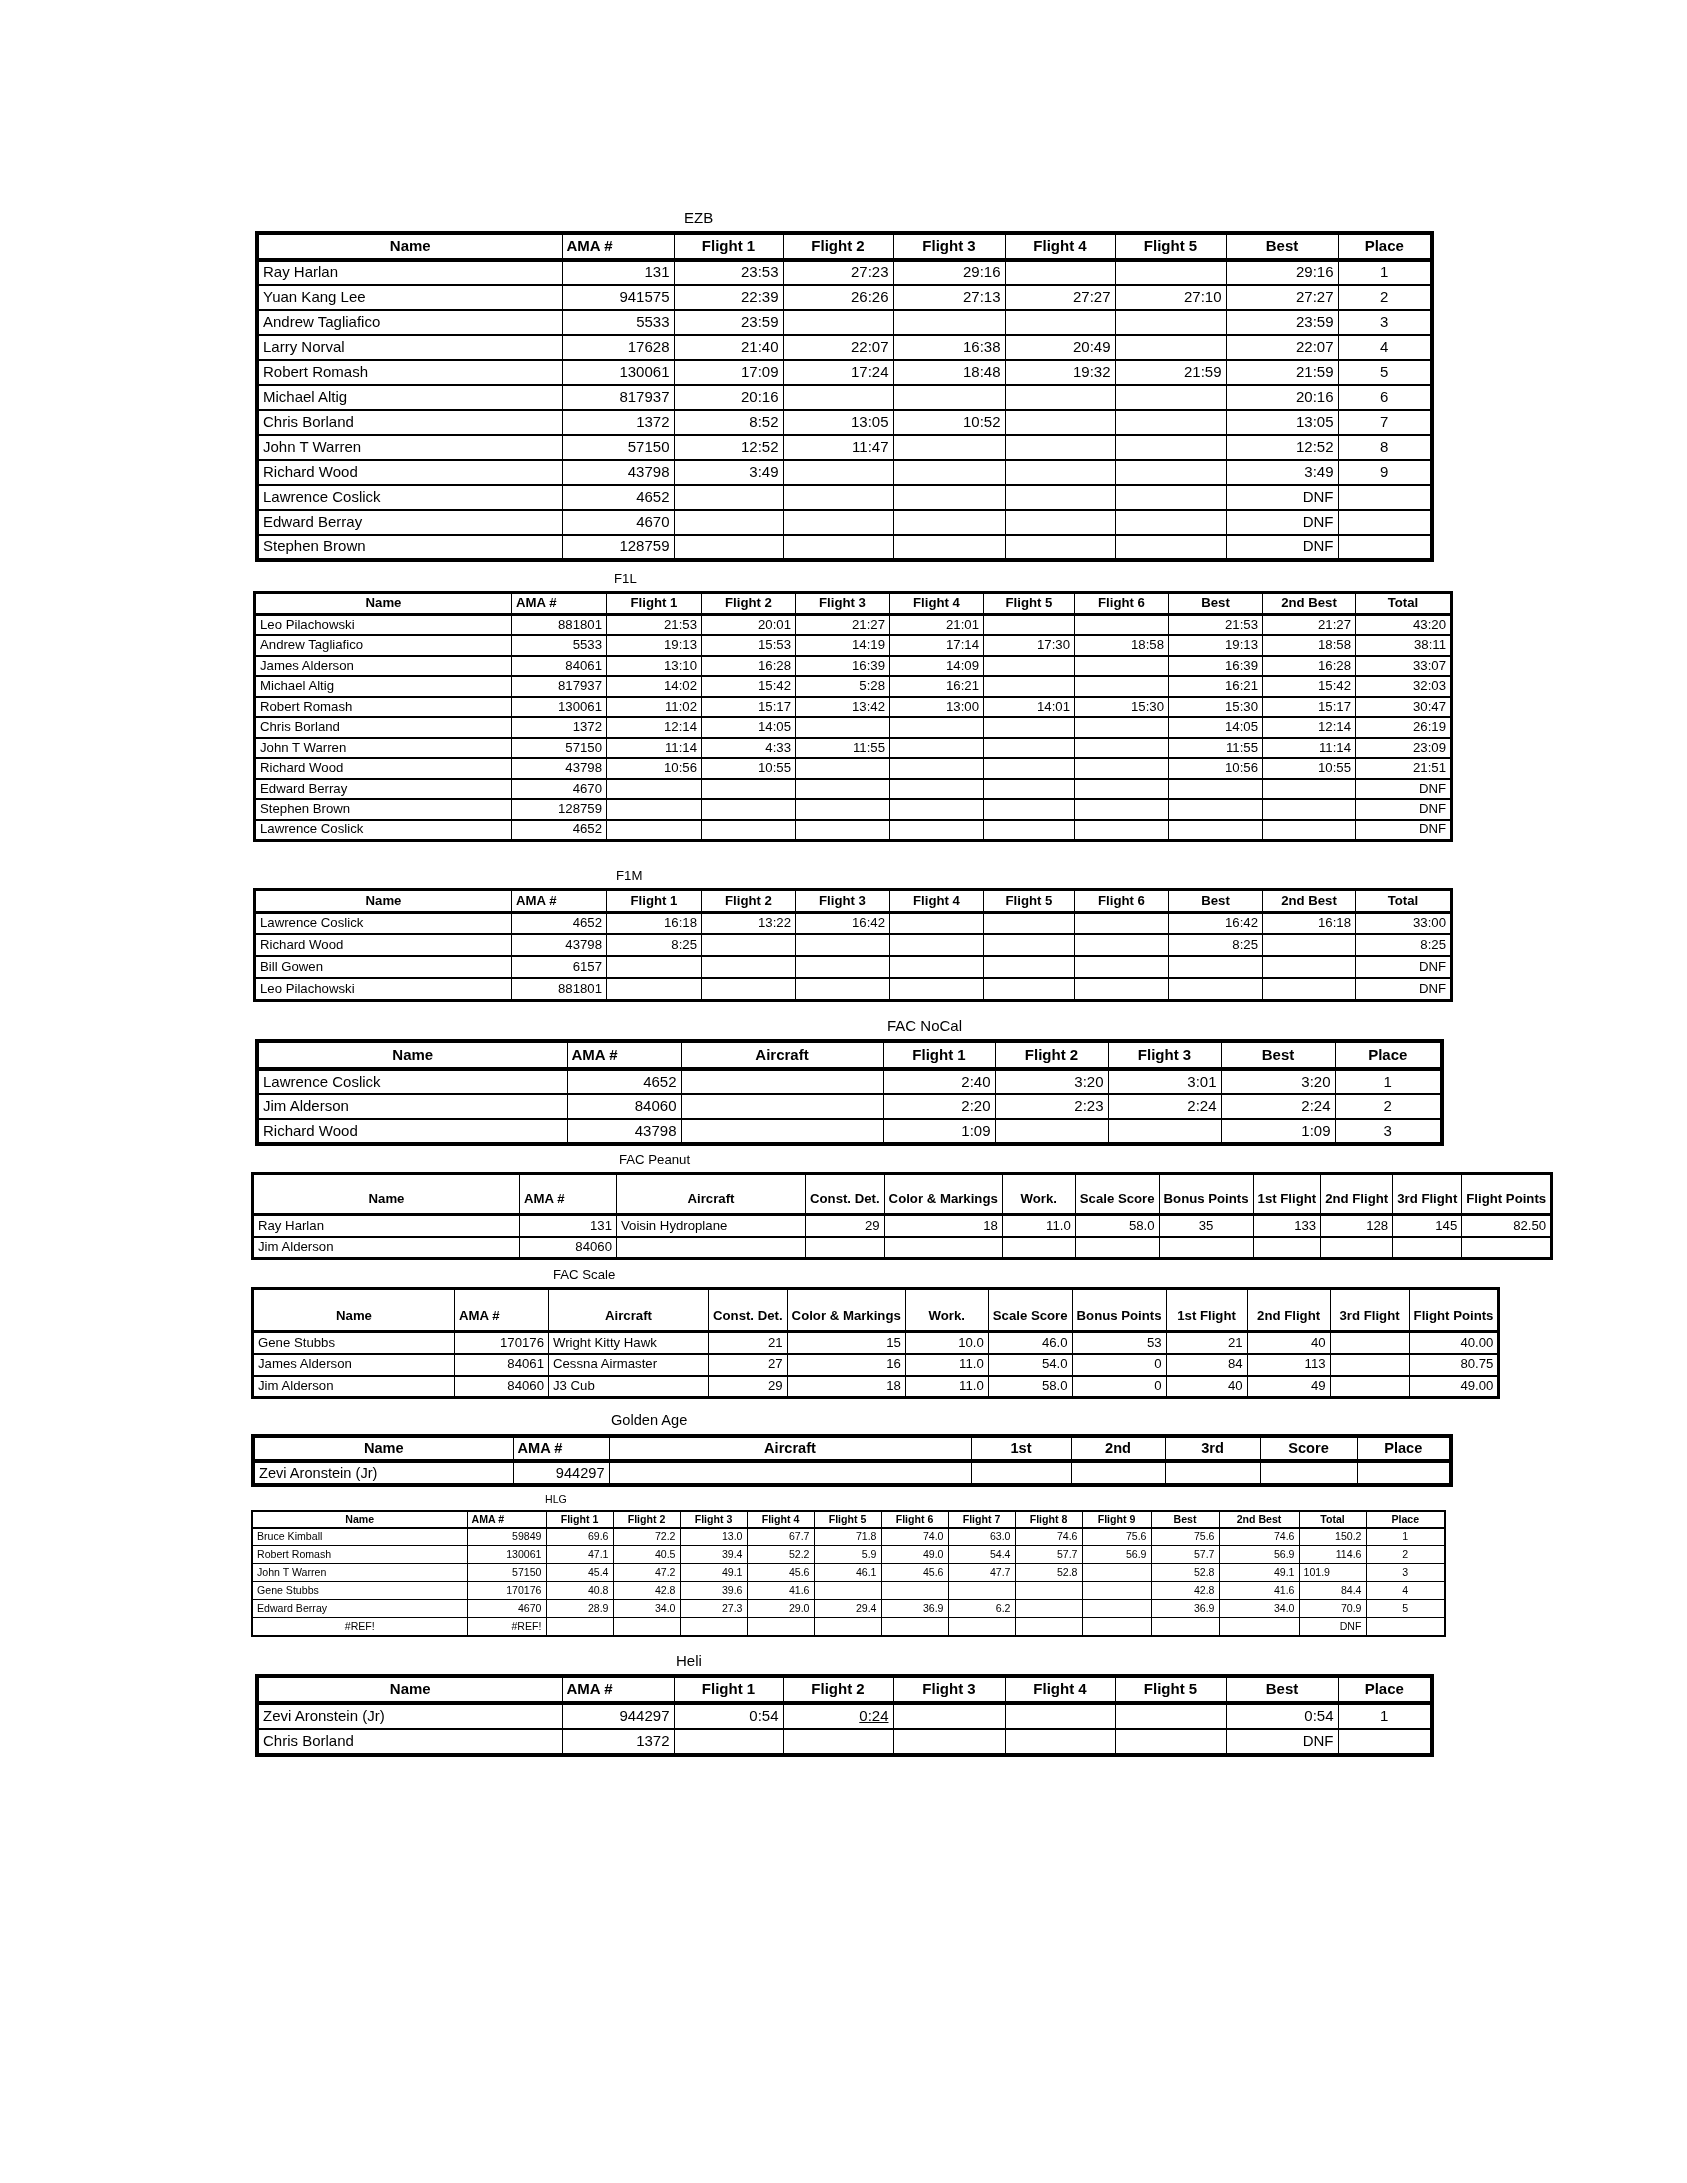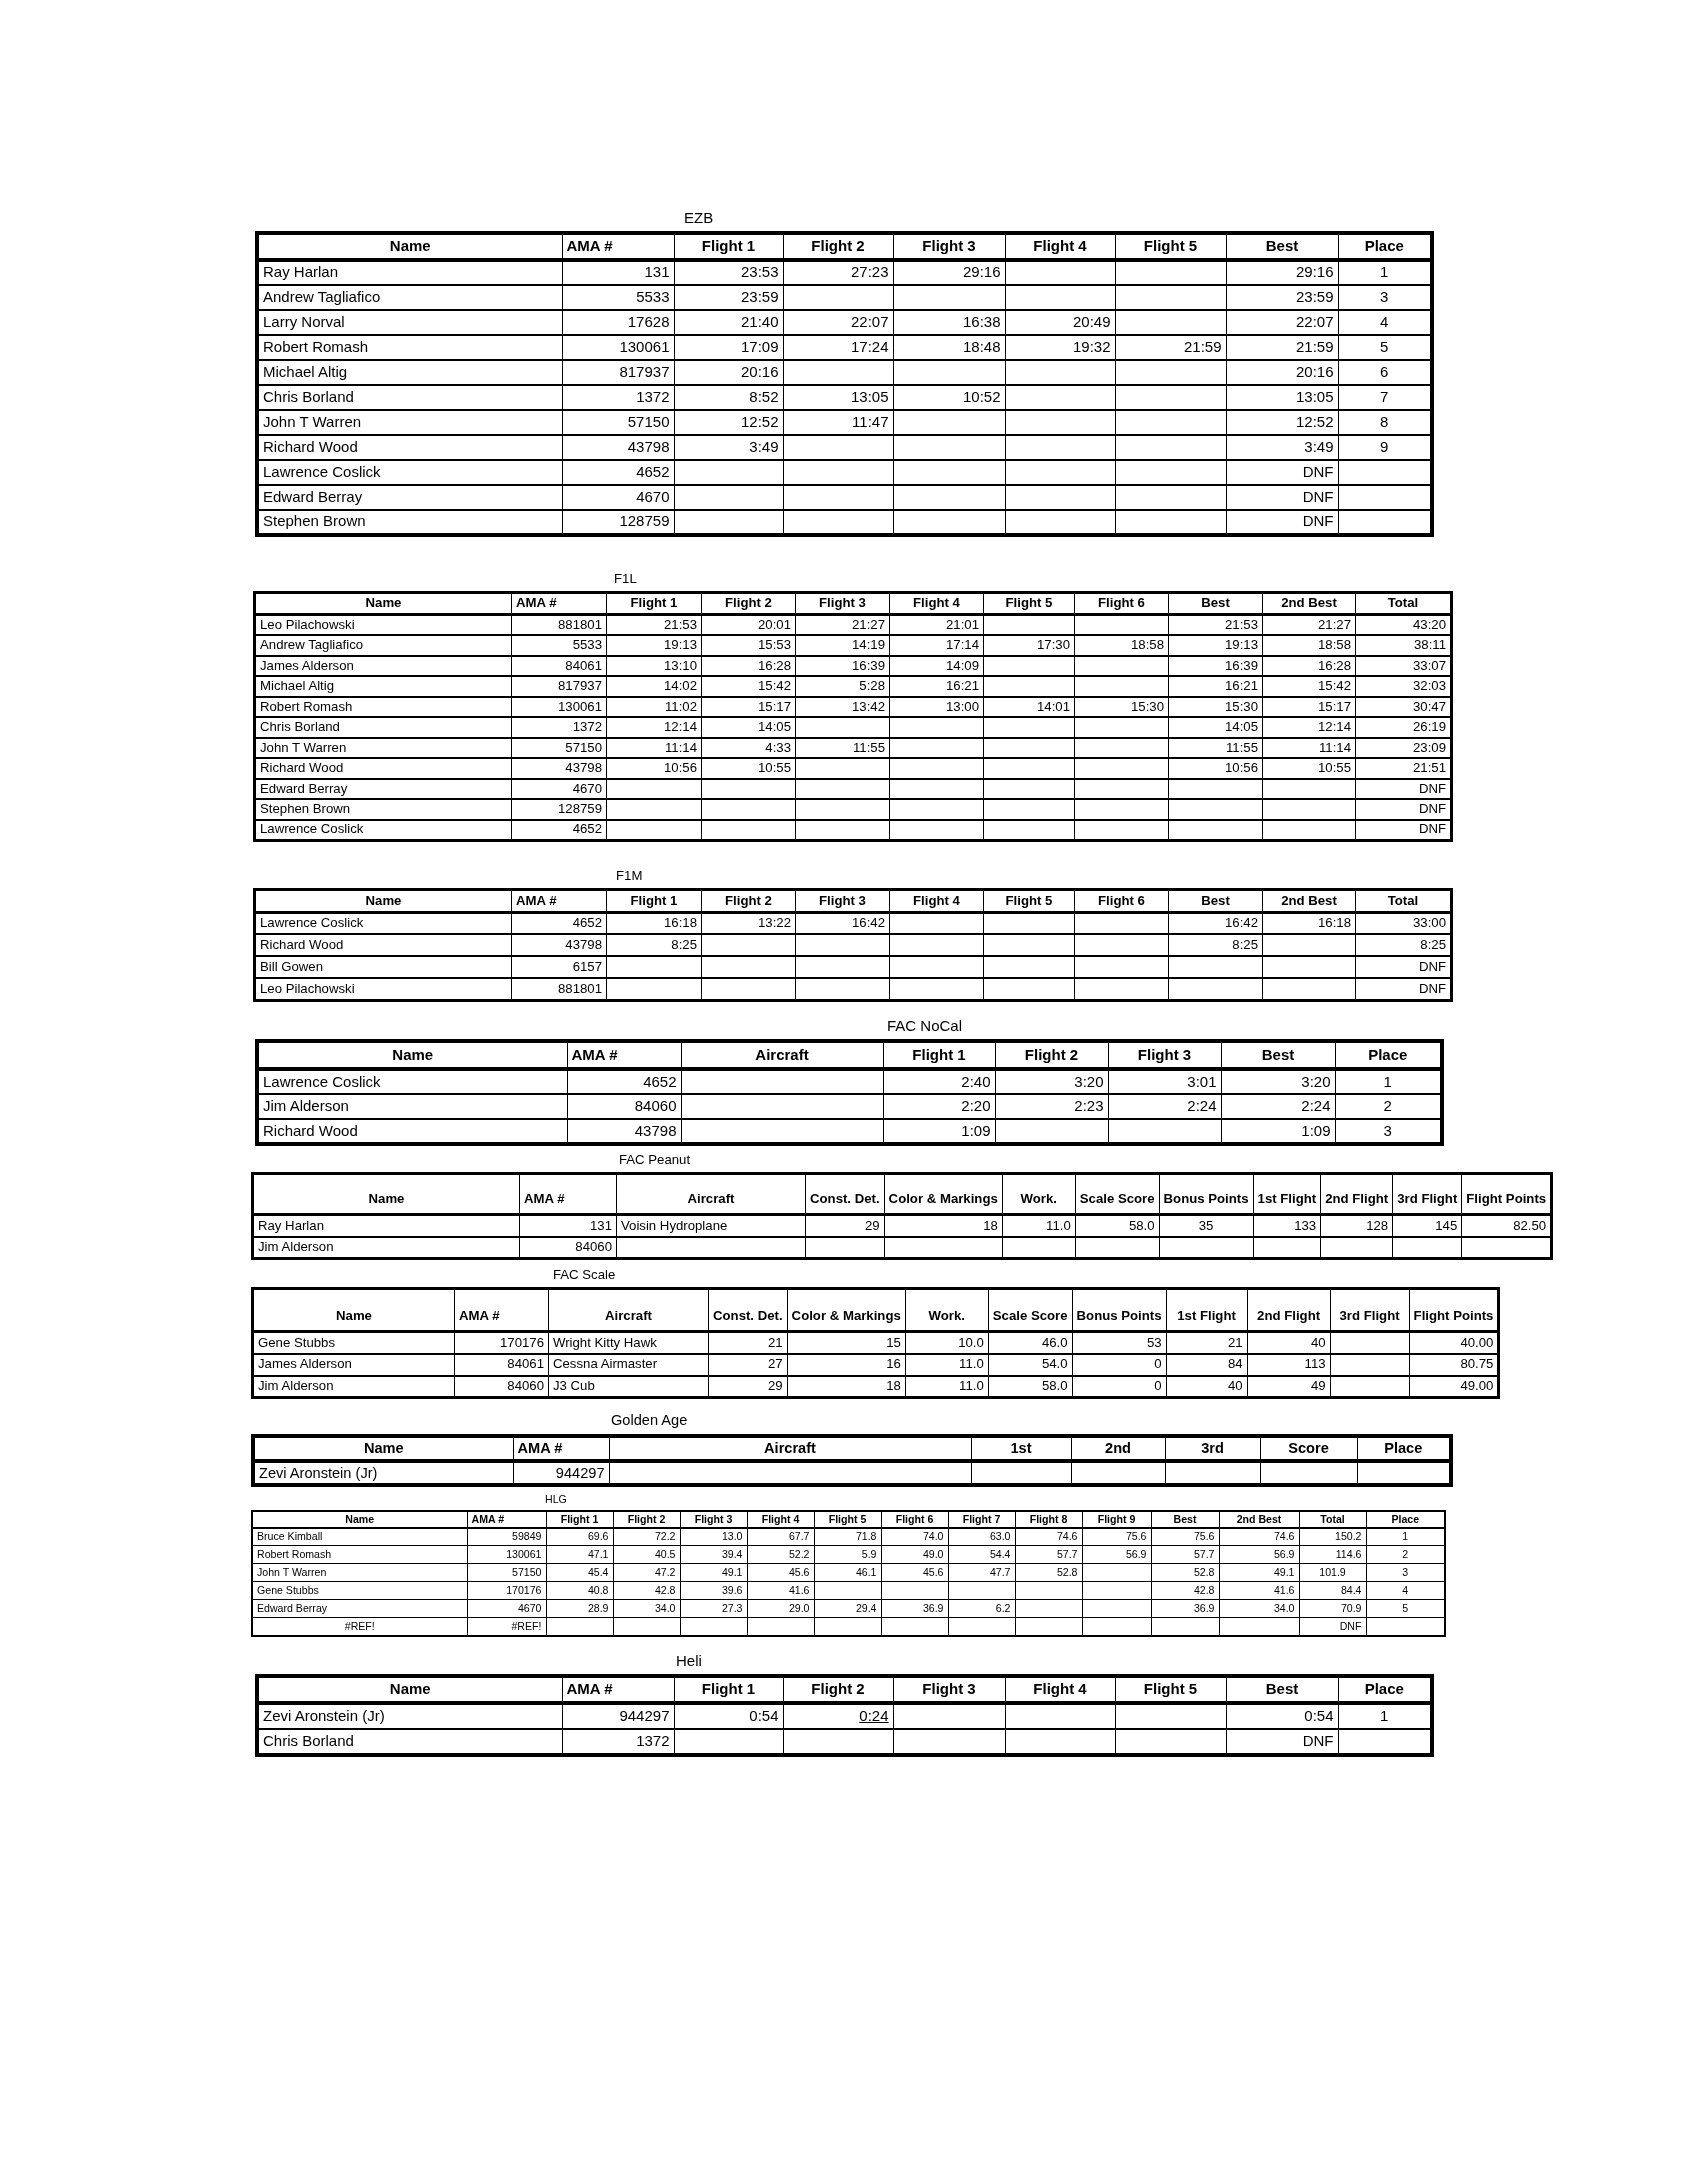--- a/index.html
+++ b/index.html
@@ -61,20 +61,31 @@
             <td style="text-align: right;">131</td>
             <td style="text-align: right;">23:53</td>
             <td style="text-align: right;">27:23</td>
             <td style="text-align: right;">29:16</td>
             <td style="text-align: right;"></td>
             <td style="text-align: right;"></td>
             <td style="text-align: right;">29:16</td>
             <td style="text-align: center;">1</td>
           </tr>
           <tr style="height: 25px;">
+            <td style="text-align: left;">Yuan Kang Lee</td>
+            <td style="text-align: right;">941575</td>
+            <td style="text-align: right;">22:39</td>
+            <td style="text-align: right;">26:26</td>
+            <td style="text-align: right;">27:13</td>
+            <td style="text-align: right;">27:27</td>
+            <td style="text-align: right;">27:10</td>
+            <td style="text-align: right;">27:27</td>
+            <td style="text-align: center;">2</td>
+          </tr>
+          <tr style="height: 25px;">
             <td style="text-align: left;">Andrew Tagliafico</td>
             <td style="text-align: right;">5533</td>
             <td style="text-align: right;">23:59</td>
             <td style="text-align: right;"></td>
             <td style="text-align: right;"></td>
             <td style="text-align: right;"></td>
             <td style="text-align: right;"></td>
             <td style="text-align: right;">23:59</td>
             <td style="text-align: center;">3</td>
           </tr>
@@ -768,21 +779,21 @@
             <td style="text-align: right;">47.2</td>
             <td style="text-align: right;">49.1</td>
             <td style="text-align: right;">45.6</td>
             <td style="text-align: right;">46.1</td>
             <td style="text-align: right;">45.6</td>
             <td style="text-align: right;">47.7</td>
             <td style="text-align: right;">52.8</td>
             <td style="text-align: right;"></td>
             <td style="text-align: right;">52.8</td>
             <td style="text-align: right;">49.1</td>
-            <td style="text-align: center;">101.9</td>
+            <td style="text-align: left;">101.9</td>
             <td style="text-align: center;">3</td>
           </tr>
           <tr style="height: 18px;">
             <td style="text-align: left;">Gene Stubbs</td>
             <td style="text-align: right;">170176</td>
             <td style="text-align: right;">40.8</td>
             <td style="text-align: right;">42.8</td>
             <td style="text-align: right;">39.6</td>
             <td style="text-align: right;">41.6</td>
             <td style="text-align: right;"></td>

